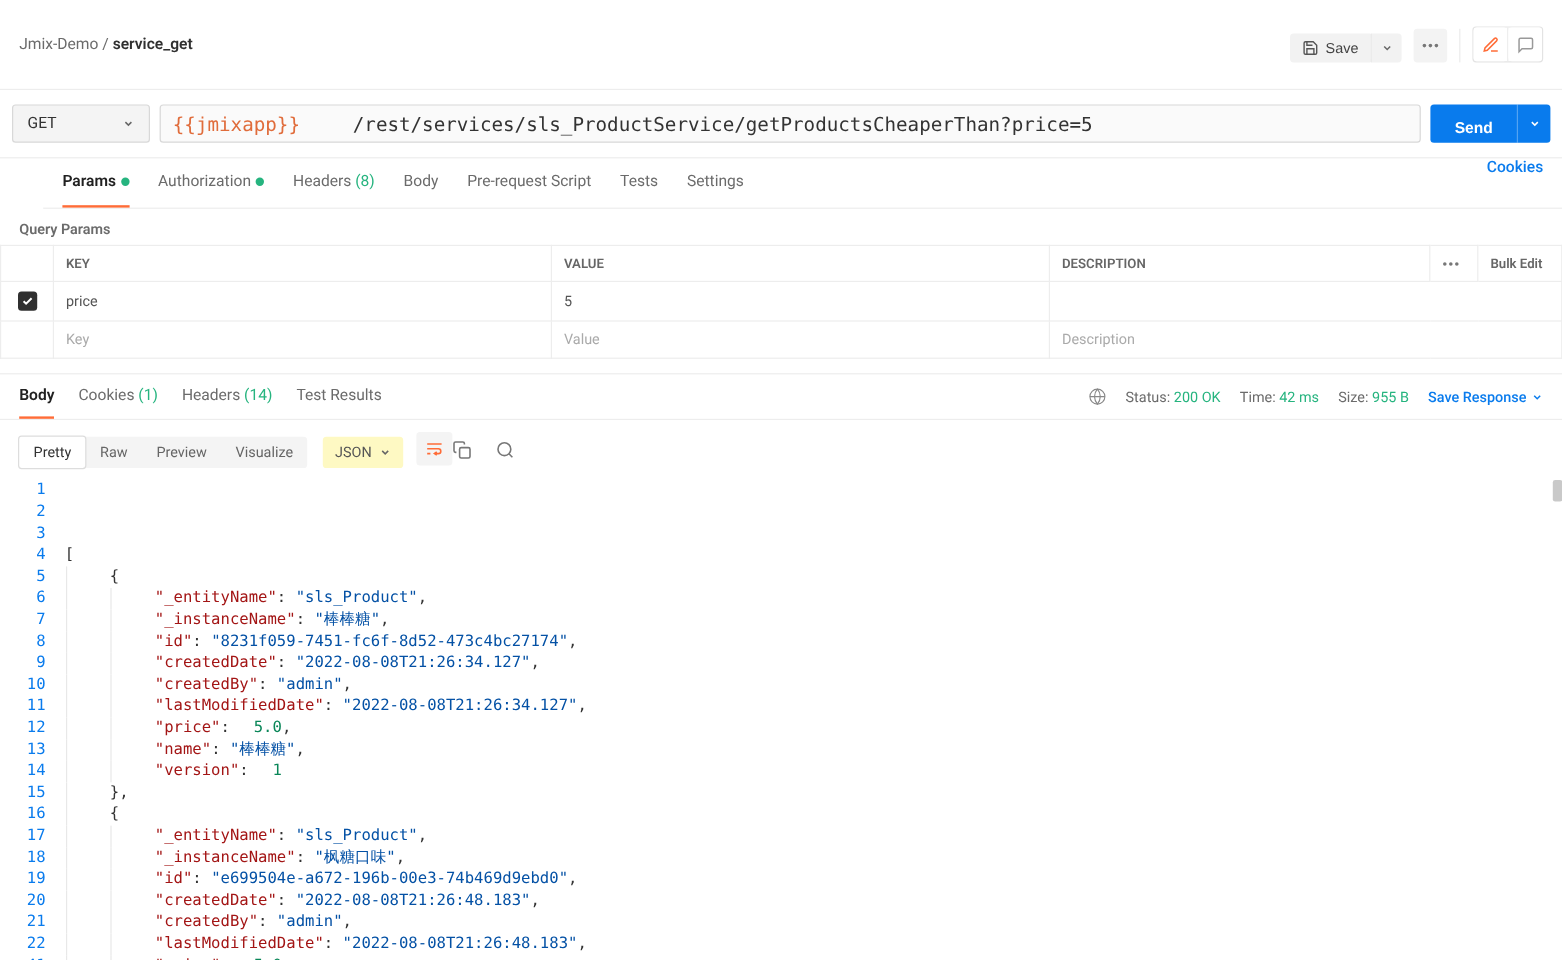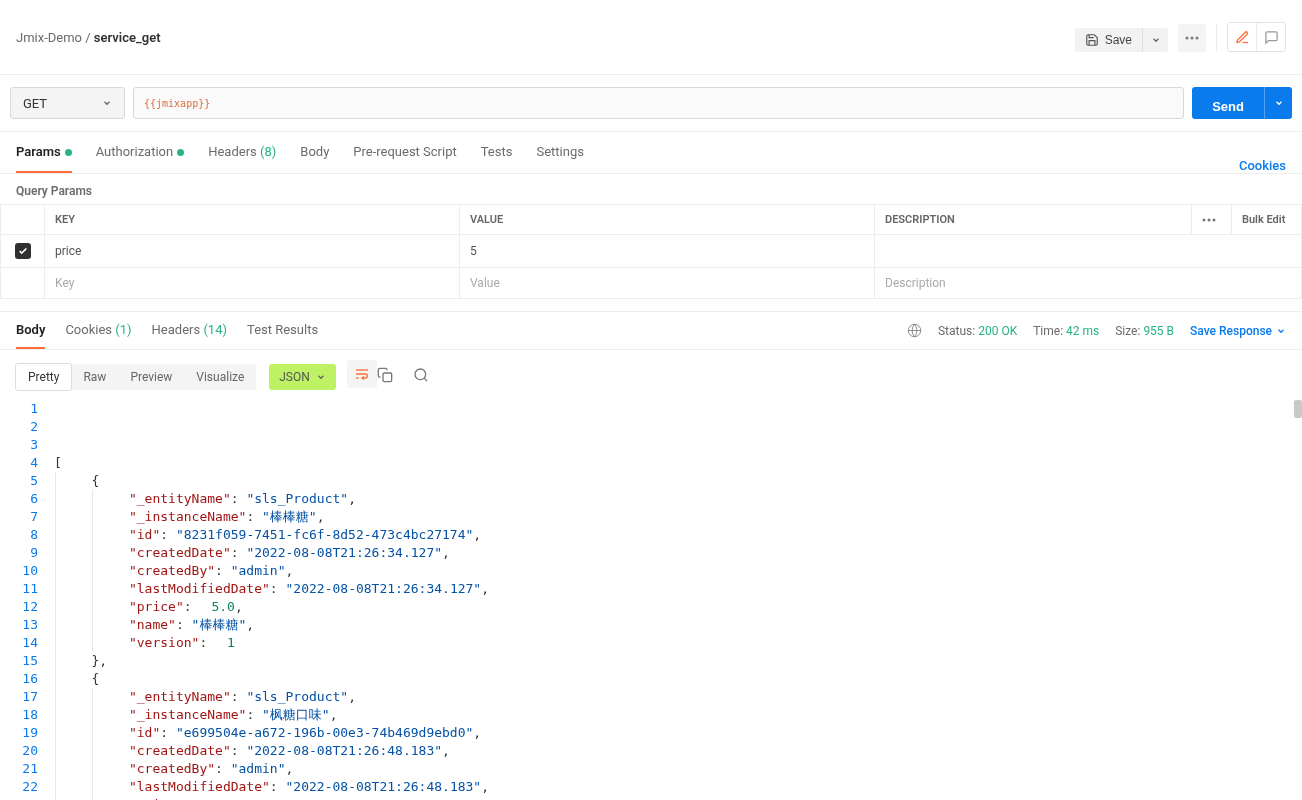--- a/index.html
+++ b/index.html
@@ -13,27 +13,27 @@
   .btn-icon { width:28px; height:28px; display:inline-flex; align-items:center; justify-content:center; border:1px solid #e3e3e3; border-radius:3px; background:#fff; }
   .btn-icon.gray { background:#f3f3f3; border:none; }
   .btn-group { display:inline-flex; }
   .btn-group > .btn:first-child { border-radius:3px 0 0 3px; }
   .btn-group > .chev { border-radius:0 3px 3px 0; border-left:1px solid #ddd; width:26px; padding:5px 0; justify-content:center; }
   .divider-v { width:1px; height:28px; background:#ececec; }
   svg { display:block; }
 
   .reqbar { display:flex; gap:8px; padding:12px 10px; border-bottom:1px solid #ededed; }
   .method-select { width:115px; display:flex; align-items:center; justify-content:space-between; padding:0 12px; border:1px solid #d8d8d8; background:#f4f4f4; border-radius:3px; font-size:13px; color:#333; }
-  .url-input { flex:1; border:1px solid #d8d8d8; background:#fafafa; padding:0 10px; display:flex; align-items:center; font-family: ui-monospace, Menlo, Consolas, monospace; font-size:10px; border-radius:3px; color:#333;gap:44px; }
+  .url-input { flex:1; border:1px solid #d8d8d8; background:#fafafa; padding:0 10px; display:flex; align-items:center; font-family: ui-monospace, Menlo, Consolas, monospace; font-size:16px; border-radius:3px; color:#333;gap:44px; }
   .url-input .var { color:#e06c3b; }
   .send-btn { background:#097bed; color:#fff; display:flex; align-items:center; border-radius:3px; }
   .send-btn .label { padding:12px 20px; font-weight:600; font-size:13px; }
   .send-btn .drop { border-left:1px solid rgba(255,255,255,0.3); width:28px; display:flex; align-items:center; justify-content:center; height:32px;}
 
-  .tabbar { display:flex; align-items:flex-end; justify-content:space-between; padding:0 16px; border-bottom:1px solid #ededed; }
+  .tabbar { display:flex; align-items:flex-start; justify-content:space-between; padding:0 16px; border-bottom:1px solid #ededed;margin-left:36px; }
   .tabs { display:flex; gap:24px; }
   .tab { padding:12px 0; color:#6b6b6b; font-size:13px; cursor:pointer; border-bottom:2px solid transparent; }
   .tab.active { color:#212121; font-weight:600; border-bottom-color:#ff6c37; }
   .tab .dot { width:7px; height:7px; background:#26b47f; border-radius:50%; display:inline-block; margin-left:4px; vertical-align:middle;}
   .tab .count { color:#26b47f; }
   .cookies-link { color:#097bed; font-size:13px; cursor:pointer; font-weight:500; }
 
   .section-label { padding:10px 16px 6px 16px; color:#6b6b6b; font-weight:600; font-size:12px;}
   table.params { width:100%; border-collapse:collapse; table-layout:fixed; }
   table.params th, table.params td { border:1px solid #ededed; padding:8px 10px; text-align:left; font-size:12px; color:#555; }
@@ -49,21 +49,21 @@
   .resp-tab.active { color:#212121; font-weight:600; border-bottom-color:#ff6c37; }
   .resp-tab .count { color:#26b47f;}
   .resp-meta { display:flex; align-items:center; gap:16px; color:#6b6b6b; font-size:12px;}
   .resp-meta .ok { color:#26b47f; }
   .save-resp { color:#097bed; font-weight:500; cursor:pointer; display:flex; align-items:center; gap:4px;}
 
   .view-toolbar { display:flex; align-items:center; justify-content:flex-start; padding:10px 16px; }
   .viewmodes { display:inline-flex; background:#f4f4f4; border-radius:3px; }
   .viewmode { padding:6px 12px; font-size:12px; color:#666; cursor:pointer; }
   .viewmode.active { background:#fff; border:1px solid #ddd; border-radius:3px; margin:-1px; color:#333; }
-  .format-select { margin-left:10px; display:inline-flex; align-items:center; gap:6px; background:#bef264; border-radius:3px; padding:6px 10px; font-size:12px; color:#555; }
+  .format-select { margin-left:10px; display:inline-flex; align-items:center; gap:6px; background:#fef9c3; border-radius:3px; padding:6px 10px; font-size:12px; color:#555; }
   .wrap-btn { margin-left:8px; width:30px; height:28px; background:#f4f4f4; border-radius:3px; display:inline-flex; align-items:center; justify-content:center; }
   .toolbar-right { display:flex; gap:20px; align-items:center; }
 
   .code { display:flex; font-family: ui-monospace, Menlo, Consolas, monospace; font-size:13px; line-height:18px; padding:0 0 4px 0; position:relative;}
   .gutter { width:54px; text-align:right; color:#097bed; padding:0 16px 0 0; user-select:none; }
   .gutter div { height:18px; }
   .codebody { flex:1; white-space:pre; color:#333; position:relative; }
   .codebody .ln { height:18px; position:relative; }
   .k { color:#a31515; }
   .s { color:#0451a5; }
@@ -136,20 +136,21 @@
   <div class="method-select">
     <span>GET</span>
     <span>
         <svg width="10" height="10" viewBox="0 0 24 24" fill="none" stroke="#666" stroke-width="3">
           <polyline points="6 9 12 15 18 9"></polyline>
         </svg>
       </span>
   </div>
   <div class="url-input">
     <span class="var">{{jmixapp}}</span>
+      <span>/rest/services/sls_ProductService/getProductsCheaperThan?price=5</span>
   </div>
   <div class="send-btn">
     <button class="label" style="background:none;border:none;color:#fff;cursor:pointer;height:32px;">Send</button>
     <div class="drop">
       <svg width="10" height="10" viewBox="0 0 24 24" fill="none" stroke="#fff" stroke-width="3">
           <polyline points="6 9 12 15 18 9"></polyline>
         </svg>
     </div>
   </div>
 </div>

